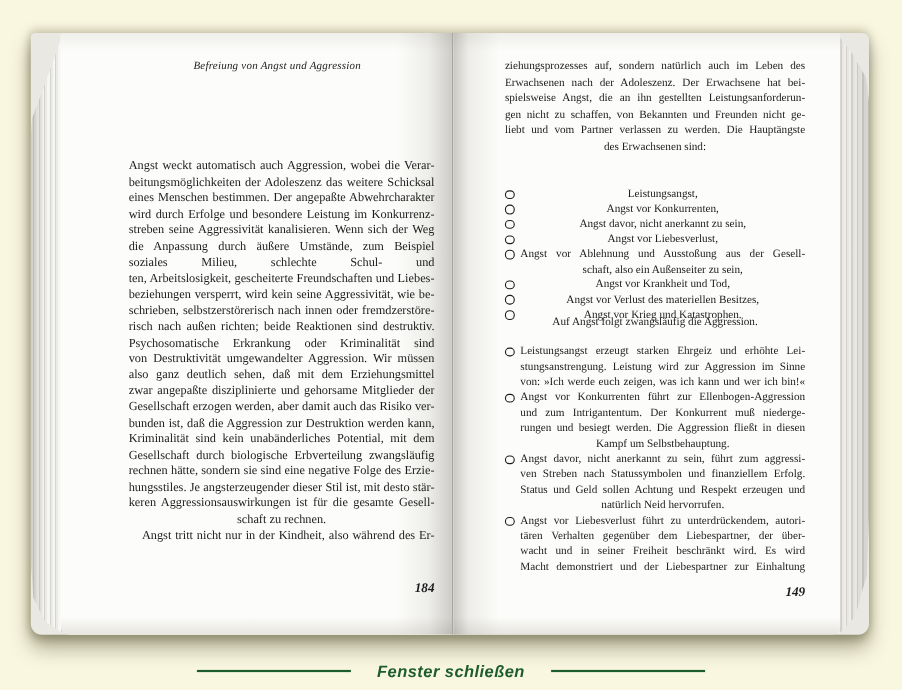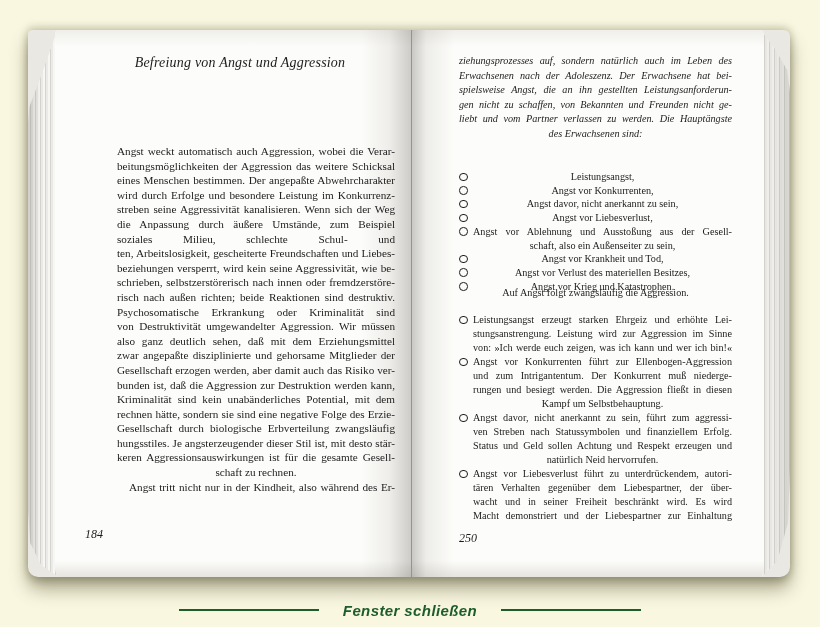--- a/index.html
+++ b/index.html
@@ -44,42 +44,42 @@
     left:384px;width:352px;
     background:
       linear-gradient(to right, rgba(70,66,55,.28) 0%, rgba(130,125,110,.12) 4%, rgba(0,0,0,0) 12%),
       linear-gradient(to bottom, rgba(160,155,140,.14), rgba(0,0,0,0) 3%),
       linear-gradient(to top, rgba(150,145,128,.22), rgba(0,0,0,0) 3%),
       #fcfcfa;
     border-radius:0 3px 8px 0;
   }
   
   .running-head{
-    position:absolute;left:30px;width:310px;top:25px;
-    font-style:italic;font-size:14px;color:#1c1c1c;text-align:center;letter-spacing:.2px;
+    position:absolute;left:42px;width:310px;top:25px;
+    font-style:italic;font-size:10px;color:#1c1c1c;text-align:center;letter-spacing:.2px;
   }
   .lp-text{position:absolute;left:30px;width:310px;top:114px;font-size:11.2px;line-height:14.6px;color:#1c1c1c;}
   .rp-text{position:absolute;left:47px;width:273px;top:24px;font-size:10.2px;line-height:14.6px;color:#1c1c1c;}
   .tl{text-align:center;overflow:hidden;white-space:normal;}
   .lp-text .tl{max-height:14.6px;margin-left:32px;}
-  .rp-text .tl{max-height:14.6px;font-style:italic;}
+  .rp-text .tl{max-height:14.6px;}
   .tl.j{text-align:justify;text-align-last:justify;}
   .tl.ind{padding-left:12px;}
   .blist{position:absolute;left:47px;width:273px;font-size:10.2px;color:#1c1c1c;}
   .blist-1{top:140px;line-height:13.7px;}
   .blist-2{top:283px;line-height:14px;}
   .blist .tl{max-height:14px;}
   .bitem{position:relative;padding-left:14px;}
   .bullet{
     position:absolute;left:0;top:2.5px;width:6.5px;height:6.5px;
     border:1.2px solid #1c1c1c;border-radius:50%;background:transparent;
   }
   .rp-transition{position:absolute;left:47px;width:273px;top:256px;font-size:10.2px;line-height:14px;color:#1c1c1c;}
   .page-number{
-    position:absolute;font-style:italic;font-size:12px;color:#1c1c1c;text-align:left;font-weight:normal;
+    position:absolute;font-style:italic;font-size:12px;color:#1c1c1c;text-align:right;font-weight:bold;
   }
   .pn-left{left:30px;width:310px;top:497px;}
   .pn-right{left:47px;width:273px;top:501px;}
   
   .close-row{
     position:absolute;left:0;top:597px;width:820px;height:26px;
     display:flex;align-items:center;justify-content:center;gap:24px;
   }
   .close-rule{width:140px;height:2px;background:#1d5c2b;}
   .close-link{
@@ -94,39 +94,39 @@
 <div class="stage">
 
   <div class="book">
     <div class="edge-left"></div>
     <div class="edge-right"></div>
 
     <div class="page page-left">
       <div class="running-head">Befreiung von Angst und Aggression</div>
       <div class="lp-text">
           <div class="tl j">Angst weckt automatisch auch Aggression, wobei die Verar-</div>
-          <div class="tl j">beitungsmöglichkeiten der Aggression das weitere Schicksal</div>
+          <div class="tl j">beitungsmöglichkeiten der Adoleszenz das weitere Schicksal</div>
           <div class="tl j">eines Menschen bestimmen. Der angepaßte Abwehrcharakter</div>
           <div class="tl j">wird durch Erfolge und besondere Leistung im Konkurrenz-</div>
           <div class="tl j">streben seine Aggressivität kanalisieren. Wenn sich der Weg in</div>
           <div class="tl j">die Anpassung durch äußere Umstände, zum Beispiel niederes</div>
           <div class="tl j">soziales Milieu, schlechte Schul- und Ausbildungsmöglichkei-</div>
           <div class="tl j">ten, Arbeitslosigkeit, gescheiterte Freundschaften und Liebes-</div>
           <div class="tl j">beziehungen versperrt, wird kein seine Aggressivität, wie be-</div>
           <div class="tl j">schrieben, selbstzerstörerisch nach innen oder fremdzerstöre-</div>
           <div class="tl j">risch nach außen richten; beide Reaktionen sind destruktiv.</div>
           <div class="tl j">Psychosomatische Erkrankung oder Kriminalität sind Zeichen</div>
           <div class="tl j">von Destruktivität umgewandelter Aggression. Wir müssen</div>
           <div class="tl j">also ganz deutlich sehen, daß mit dem Erziehungsmittel Angst</div>
           <div class="tl j">zwar angepaßte disziplinierte und gehorsame Mitglieder der</div>
           <div class="tl j">Gesellschaft erzogen werden, aber damit auch das Risiko ver-</div>
           <div class="tl j">bunden ist, daß die Aggression zur Destruktion werden kann,</div>
           <div class="tl j">Kriminalität sind kein unabänderliches Potential, mit dem eine</div>
+          <div class="tl j">Gesellschaft durch biologische Erbverteilung zwangsläufig zu</div>
           <div class="tl j">rechnen hätte, sondern sie sind eine negative Folge des Erzie-</div>
-          <div class="tl j">Gesellschaft durch biologische Erbverteilung zwangsläufig zu</div>
           <div class="tl j">hungsstiles. Je angsterzeugender dieser Stil ist, mit desto stär-</div>
           <div class="tl j">keren Aggressionsauswirkungen ist für die gesamte Gesell-</div>
           <div class="tl">schaft zu rechnen.</div>
           <div class="tl j ind">Angst tritt nicht nur in der Kindheit, also während des Er-</div>
         </div>
       <div class="page-number pn-left">184</div>
     </div>
 
     <div class="page page-right">
       <div class="rp-text">
@@ -219,21 +219,21 @@
           <div class="bitem">
             <span class="bullet"></span>
             <div>
               <div class="tl j">Angst vor Liebesverlust führt zu unterdrückendem, autori-</div>
               <div class="tl j">tären Verhalten gegenüber dem Liebespartner, der über-</div>
               <div class="tl j">wacht und in seiner Freiheit beschränkt wird. Es wird</div>
               <div class="tl j">Macht demonstriert und der Liebespartner zur Einhaltung</div>
             </div>
           </div>
         </div>
-      <div class="page-number pn-right">250</div>
+      <div class="page-number pn-right">149</div>
     </div>
   </div>
 
   <div class="close-row">
     <span class="close-rule"></span>
     <a class="close-link" href="#">Fenster schließen</a>
     <span class="close-rule"></span>
   </div>
 
 </div>

